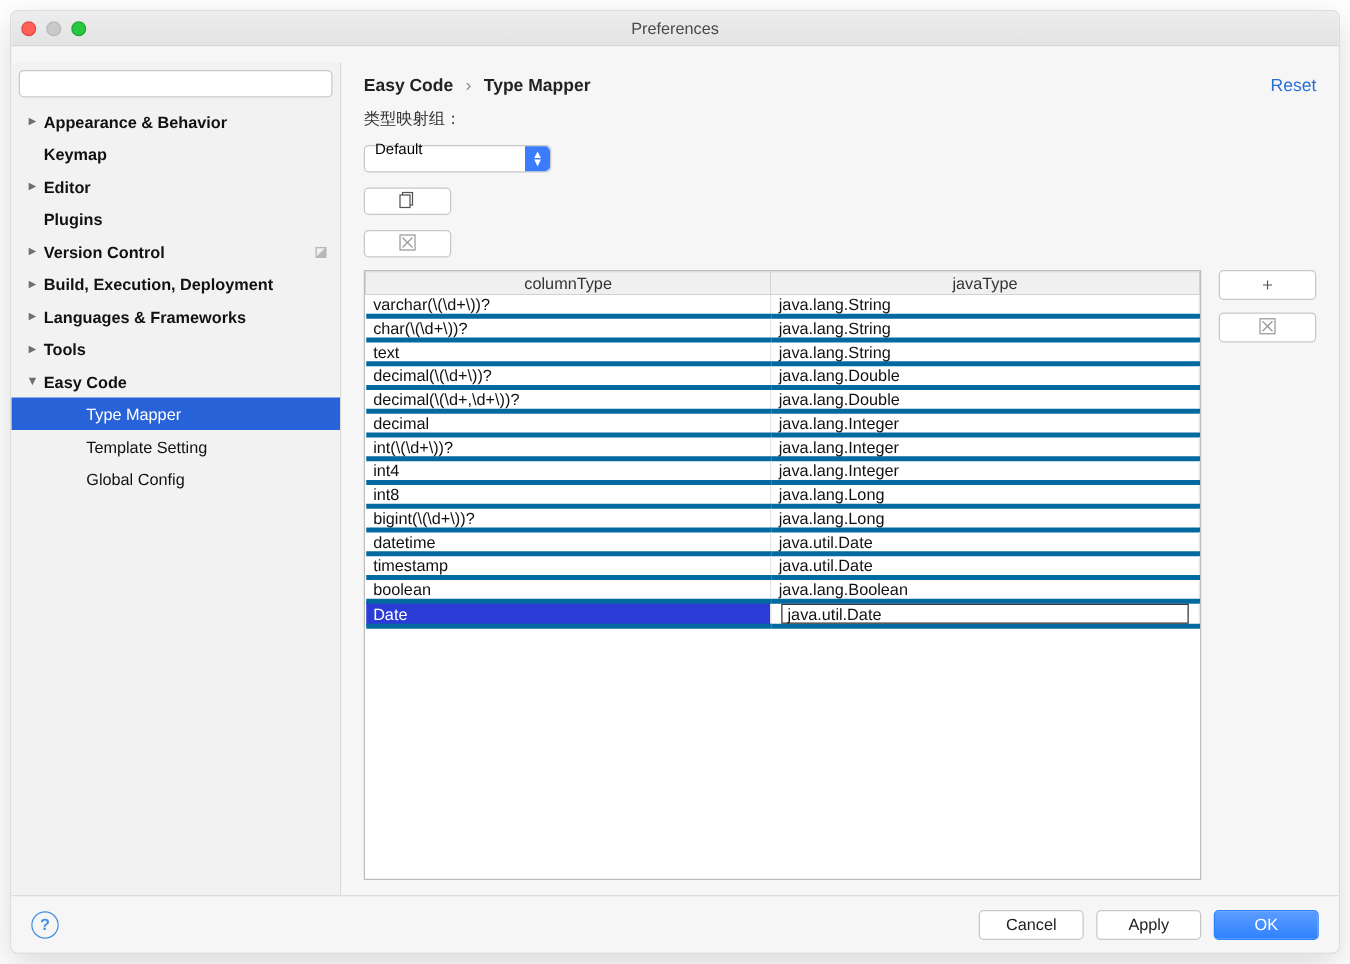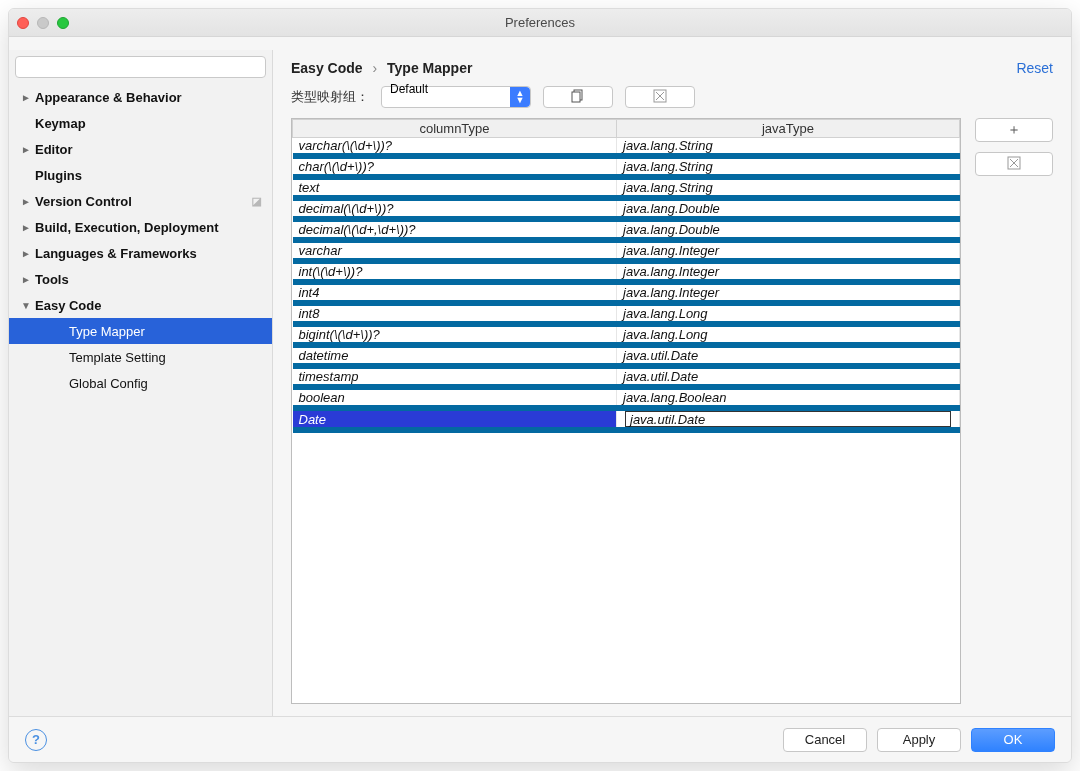--- a/index.html
+++ b/index.html
@@ -42,21 +42,21 @@
 .tree-item.selected { background:#2862d9; color:#fff; }
 .tree-item .vcs-icon { position:absolute; right:10px; color:#b8b8b8; font-size:11px;}
 .content { flex:1; display:flex; flex-direction:column; background:#f6f6f6; }
 .breadcrumb-row {
   display:flex; align-items:center; justify-content:space-between;
   padding:10px 18px 0 18px; font-size:14px;
 }
 .breadcrumb { font-weight:700; color:#222; }
 .breadcrumb .sep { color:#888; margin:0 6px; font-weight:400;}
 .reset { color:#2a6fd6; font-size:14px; cursor:pointer; }
-.toolbar { display:flex; align-items:center; gap:12px; padding:10px 18px; font-size:13px;}
+.toolbar { display:flex; align-items:flex-start; gap:12px; padding:10px 18px; font-size:13px;flex-direction:column;}
 .toolbar-label { color:#333; }
 .select {
   position:relative; width:150px; height:22px; background:#fff; border:1px solid #c7c7c7;
   border-radius:4px; padding:2px 24px 18px 8px; font-size:12px; display:flex; align-items:center;
 }
 .select .arrows {
   position:absolute; right:0; top:0; bottom:0; width:20px; background:#3b7cff;
   border-radius:0 4px 4px 0; color:#fff; font-size:9px; display:flex; flex-direction:column;
   align-items:center; justify-content:center; line-height:7px;
 }
@@ -66,21 +66,21 @@
 }
 .table-area { flex:1; display:flex; padding:0 18px 12px 18px; gap:14px; min-height:0;}
 .table-wrap {
   flex:1; background:#fff; border:1px solid #bdbdbd; overflow:auto;
 }
 table { width:100%; border-collapse:collapse; font-size:13px; }
 th {
   background:#f0f0f0; border:1px solid #d1d1d1; font-weight:400; color:#333;
   height:18px; text-align:center; position:sticky; top:0;
 }
-td { border-right:1px solid #e6e6e6; border-bottom:6px solid #0369a1; padding:0 6px; height:17px; color:#111;font-style:italic;}
+td { border-right:1px solid #e6e6e6; border-bottom:4px solid #0369a1; padding:0 6px; height:17px; color:#111;}
 tr.selected td:first-child { background:#2a3bd6; color:#fff; }
 tr.selected td:last-child { background:#fff; color:#111; }
 .cell-edit { border:1px solid #333; padding:0 4px; margin:0 2px; display:inline-block; min-width:326px; height:16px; line-height:15px;}
 .side-btns { display:flex; flex-direction:column; gap:10px; }
 .side-btn {
   width:78px; height:24px; background:#fff; border:1px solid #c7c7c7; border-radius:4px;
   display:flex; align-items:center; justify-content:center; color:#555; font-size:14px;
 }
 .footer {
   border-top:1px solid #dcdcdc; height:46px; display:flex; align-items:center;
@@ -229,21 +229,21 @@
                     </tr>
                     <tr>
                       <td>decimal(\(\d+\))?</td>
                       <td>java.lang.Double</td>
                     </tr>
                     <tr>
                       <td>decimal(\(\d+,\d+\))?</td>
                       <td>java.lang.Double</td>
                     </tr>
                     <tr>
-                      <td>varchar</td>
+                      <td>decimal</td>
                       <td>java.lang.Integer</td>
                     </tr>
                     <tr>
                       <td>int(\(\d+\))?</td>
                       <td>java.lang.Integer</td>
                     </tr>
                     <tr>
                       <td>int4</td>
                       <td>java.lang.Integer</td>
                     </tr>

